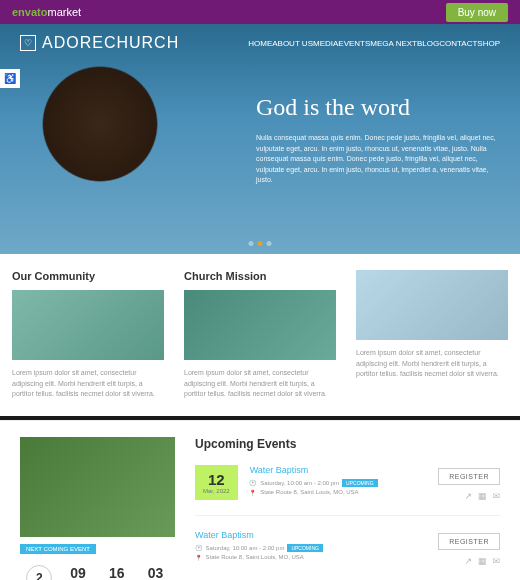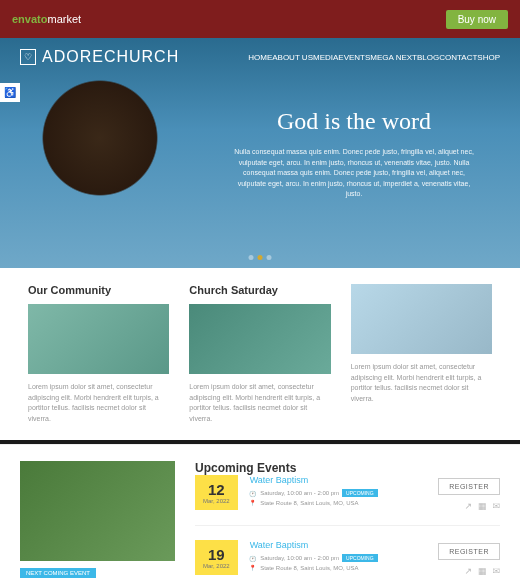--- a/index.html
+++ b/index.html
@@ -1,56 +1,56 @@
 <!DOCTYPE html>
 <html><head>
 <meta charset="utf-8">
 <style>
 *{margin:0;padding:0;box-sizing:border-box;font-family:Arial,sans-serif}
 body{width:520px;background:#fff}
-.top-bar{background:#7f1d1d;height:38px;display:flex;align-items:center;justify-content:space-between;padding:0 12px}
+.top-bar{background:#701a75;height:24px;display:flex;align-items:center;justify-content:space-between;padding:0 12px}
 .envato{color:#fff;font-size:11px}
 .envato b{color:#82b440}
 .buy{background:#82b440;color:#fff;border:none;padding:4px 12px;font-size:10px;border-radius:2px;cursor:pointer}
 .hero{position:relative;height:230px;background:linear-gradient(180deg,#2a6b8f 0%,#4a8fb8 40%,#6fa8c8 100%);overflow:hidden}
 .hero::before{content:"";position:absolute;left:20px;top:40px;width:160px;height:200px;background:radial-gradient(circle at 50% 30%,#3a2818 0%,#2a1a0f 35%,transparent 36%);border-radius:50% 50% 40% 40%}
 .header{display:flex;justify-content:space-between;align-items:center;padding:10px 20px;position:relative;z-index:2}
 .logo{display:flex;align-items:center;gap:6px;color:#fff}
 .logo-box{width:16px;height:16px;border:1px solid #fff;display:flex;align-items:center;justify-content:center;font-size:9px}
 .logo-text{font-size:16px;letter-spacing:1px;font-weight:normal}
 .nav{display:flex;}
 .nav span{color:#fff;font-size:8px;cursor:pointer}
-.hero-content{position:absolute;right:46px;top:70px;width:240px;text-align:center;color:#fff}
+.hero-content{position:absolute;right:24px;top:70px;width:240px;text-align:left;color:#fff}
 .hero-title{font-family:'Comic Sans MS',cursive;font-size:24px;margin-bottom:12px}
 .hero-sub{font-size:7px;line-height:1.5;opacity:0.9}
 .dots{position:absolute;bottom:8px;left:50%;transform:translateX(-50%);display:flex;gap:4px}
 .dot{width:5px;height:5px;border-radius:50%;background:rgba(255,255,255,0.4)}
 .dot.active{background:#d4a82f}
 .side-icon{position:absolute;left:0;top:45px;background:#fff;padding:4px;font-size:10px}
-.features{display:flex;gap:20px;padding:16px 28px;background:#fff}
+.features{display:flex;gap:20px;padding:16px 12px;background:#fff}
 .feature{flex:1}
 .feature h3{font-size:11px;font-weight:bold;margin-bottom:8px;color:#333}
 .feature-img{width:100%;height:70px;margin-bottom:8px}
 .fi1{background:linear-gradient(135deg,#7fb8a8,#5a9888)}
 .fi2{background:linear-gradient(135deg,#4a8a7a,#6aaa9a)}
 .fi3{background:linear-gradient(135deg,#b8d8e8,#98b8c8)}
 .feature p{font-size:7px;color:#999;line-height:1.5}
 .darkrow{background:#1a1a1a;height:4px}
 .events-section{display:flex;padding:16px 20px;gap:20px;border-top:1px solid #eee}
 .left-col{width:155px}
 .bird-img{width:100%;height:100px;background:linear-gradient(135deg,#4a7a3a,#6a9a5a)}
 .coming-label{background:#3cb8e8;color:#fff;font-size:6px;padding:2px 6px;display:inline-block}
 .countdown{display:flex;justify-content:space-between;padding:10px 0;border-bottom:1px solid #eee}
 .cd-item{text-align:center;flex:1}
 .cd-num{font-size:14px;font-weight:bold;color:#333}
 .cd-num.circled{width:26px;height:26px;border:1px solid #ccc;border-radius:50%;display:flex;align-items:center;justify-content:center;margin:0 auto;font-size:12px}
 .right-col{flex:1}
-.right-col h3{font-size:12px;font-weight:bold;color:#333}
+.right-col h3{font-size:12px;font-weight:bold;margin-bottom:14px;color:#333}
 .event-row{display:flex;align-items:flex-start;gap:12px;margin-bottom:14px;padding-bottom:14px;border-bottom:1px solid #f0f0f0}
-.date-box{background:#fde047;text-align:center;padding:6px 8px;min-width:34px}
+.date-box{background:#bef264;text-align:center;padding:6px 8px;min-width:34px}
 .date-num{font-size:15px;font-weight:bold;color:#333}
 .date-mon{font-size:6px;color:#777}
 .event-info{flex:1}
 .event-title{color:#3cb8e8;font-size:9px;font-weight:normal;margin-bottom:4px}
 .event-meta{font-size:6px;color:#999;display:flex;align-items:center;gap:3px;margin-bottom:2px}
 .badge{background:#3cb8e8;color:#fff;font-size:5px;padding:1px 4px}
 .event-actions{text-align:right}
 .register{border:1px solid #ccc;background:#fff;font-size:7px;padding:4px 10px;letter-spacing:0.5px;cursor:pointer;color:#666;margin-bottom:6px}
 .action-icons{display:flex;gap:6px;justify-content:flex-end;color:#bbb;font-size:9px}
 </style>
@@ -91,21 +91,21 @@
   </div>
 </div>
 
 <div class="features">
   <div class="feature">
     <h3>Our Community</h3>
     <div class="feature-img fi1"></div>
     <p>Lorem ipsum dolor sit amet, consectetur adipiscing elit. Morbi hendrerit elit turpis, a portitor tellus. facilisis necmet dolor sit viverra.</p>
   </div>
   <div class="feature">
-    <h3>Church Saturday</h3>
+    <h3>Church Mission</h3>
     <div class="feature-img fi2"></div>
     <p>Lorem ipsum dolor sit amet, consectetur adipiscing elit. Morbi hendrerit elit turpis, a portitor tellus. facilisis necmet dolor sit viverra.</p>
   </div>
   <div class="feature">
     <div class="feature-img fi3"></div>
     <p>Lorem ipsum dolor sit amet, consectetur adipiscing elit. Morbi hendrerit elit turpis, a portitor tellus. facilisis necmet dolor sit viverra.</p>
   </div>
 </div>
 
 <div class="darkrow"></div>
@@ -155,24 +155,20 @@
         <button class="register">REGISTER</button>
         <div class="action-icons">
           <span>↗</span>
           <span>▦</span>
           <span>✉</span>
         </div>
       </div>
     </div>
 
     <div class="event-row">
-      <div class="date-box">
-        <div class="date-num">19</div>
-        <div class="date-mon">Mar, 2022</div>
-      </div>
       <div class="event-info">
         <div class="event-title">Water Baptism</div>
         <div class="event-meta">
             <span>🕐</span>
             <span>Saturday, 10:00 am - 2:00 pm</span> 
             <span class="badge">UPCOMING</span>
           </div>
         <div class="event-meta">
             <span>📍</span>
             <span>State Route 8, Saint Louis, MO, USA</span>

